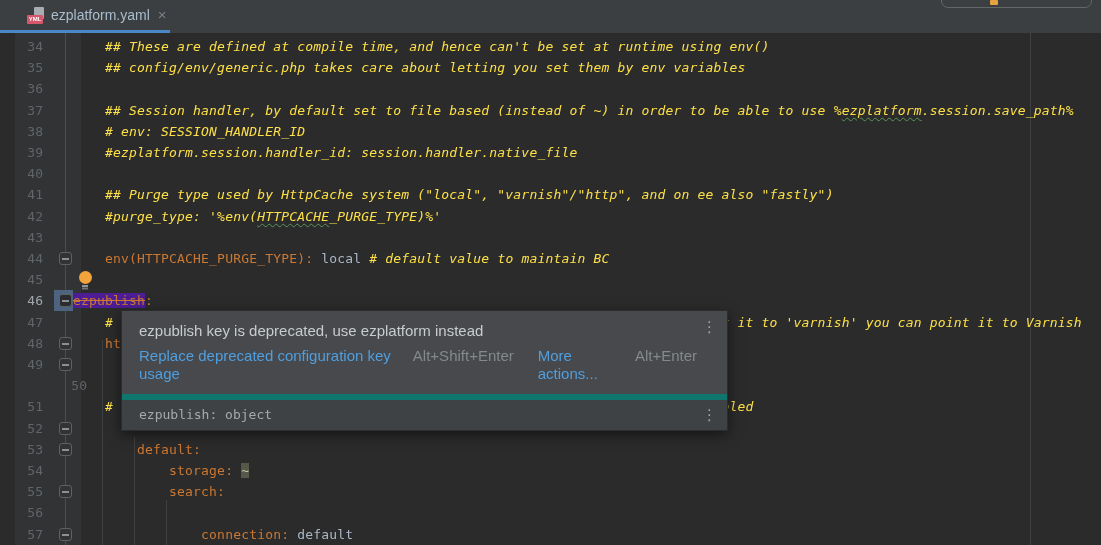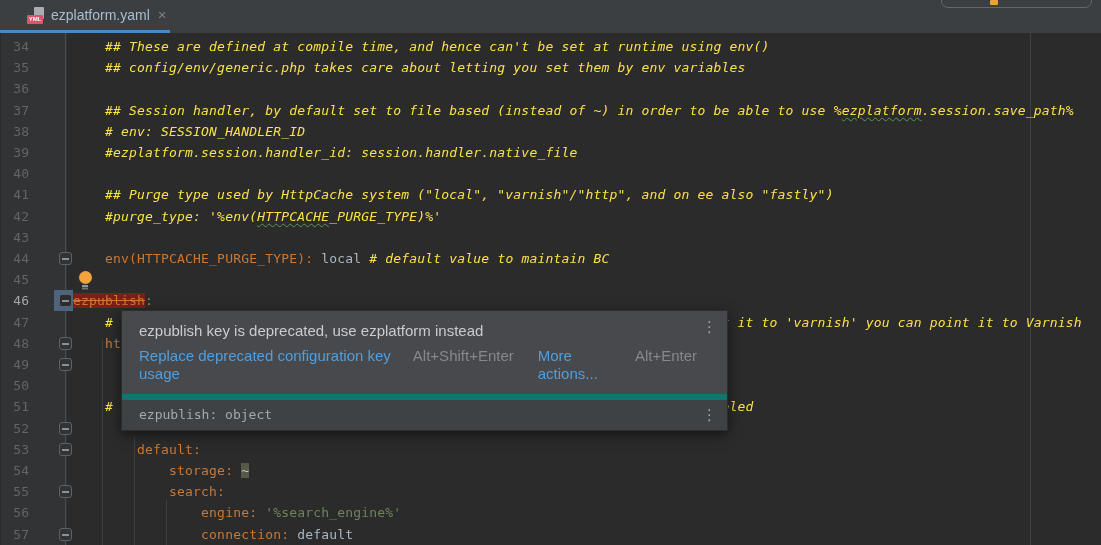--- a/index.html
+++ b/index.html
@@ -24,21 +24,21 @@
   #tab-label { color:#a9bdce; font-size:14px; }
   #tab-close { color:#7b8288; font-size:15px; margin-left:8px; line-height:14px; cursor:pointer; }
   #top-widget {
     position:absolute; top:-14px; right:9px; width:151px; height:22px;
     border:1px solid #646768; border-radius:7px; background:#3c3f41;
   }
   #top-widget .glyph { position:absolute; left:48px; bottom:2px; width:8px; height:5px; background:#e8a33d; border-radius:1px; }
 
   
   #editor { position:absolute; left:0; top:33px; width:1101px; height:512px; background:#2b2b2b; overflow:hidden; }
-  #gutter { position:absolute; left:1px; top:0; width:66px; height:512px; background:#313335; }
+  #gutter { position:absolute; left:15px; top:0; width:66px; height:512px; background:#313335; }
   #gutter-border { position:absolute; left:65px; top:0; width:1px; height:512px; background:#4b4e50; }
   .lnum {
     position:absolute; left:0; width:28px; text-align:right;
     font:13px "DejaVu Sans Mono", monospace; color:#616569; line-height:21.2px;
   }
   .lnum.current { color:#a2a7ab; }
   .fold {
     position:absolute; left:59px; width:13px; height:13px;
     border:1px solid #5e6164; border-radius:3px; background:#313335; z-index:3;
   }
@@ -54,21 +54,21 @@
 
   #code-area { position:absolute; left:0; top:0; width:1101px; height:512px; z-index:1; }
   .line {
     position:absolute; left:73px; height:21.2px; line-height:21.2px; white-space:pre;
     font-family:"DejaVu Sans Mono", monospace; font-size:13px; letter-spacing:0.18px; color:#a9b7c6;
   }
   .seg.com { color:#fde047; font-style:italic; }
   .seg.key { color:#cc7832; }
   .seg.val { color:#a9b7c6; }
   .seg.str { color:#6a8759; }
-  .seg.dep { color:#cc7832; text-decoration:line-through; background:#7f1d1d;text-align:right; }
+  .seg.dep { color:#cc7832; text-decoration:line-through; background:#4c1d95;text-align:right; }
   .seg.typo { text-decoration:underline wavy #5d945d 1px; text-underline-offset:2px; }
   .seg.tilde { color:#c4c4a2; background:#56584a; }
 
   
   #popup {
     position:absolute; left:121px; top:310px; width:607px; z-index:20;
     border:1px solid #2b2d2e; box-shadow:0 4px 12px rgba(0,0,0,0.5);
   }
   #popup-top { position:relative; background:#47494c; padding:10px 30px 11px 17px; }
   #popup-title { color:#c9ccce; font-size:15px; line-height:19px; }
@@ -119,21 +119,21 @@
         <div class="lnum" style="top: 130.2px;">40</div>
         <div class="lnum" style="top: 151.4px;">41</div>
         <div class="lnum" style="top: 172.6px;">42</div>
         <div class="lnum" style="top: 193.8px;">43</div>
         <div class="lnum" style="top: 215px;">44</div>
         <div class="lnum" style="top: 236.2px;">45</div>
         <div class="lnum current" style="top: 257.4px;">46</div>
         <div class="lnum" style="top: 278.6px;">47</div>
         <div class="lnum" style="top: 299.8px;">48</div>
         <div class="lnum" style="top: 321px;">49</div>
-        <div class="lnum" style="top: 342.2px;">50</div>
+        <div class="lnum" style="top: 342.2px; margin-left: 44px;">50</div>
         <div class="lnum" style="top: 363.4px;">51</div>
         <div class="lnum" style="top: 384.6px;">52</div>
         <div class="lnum" style="top: 405.8px;">53</div>
         <div class="lnum" style="top: 427px;">54</div>
         <div class="lnum" style="top: 448.2px;">55</div>
         <div class="lnum" style="top: 469.4px;">56</div>
         <div class="lnum" style="top: 490.6px;">57</div>
       </div>
     <div id="gutter-border"></div>
     <div id="margin-line"></div>
@@ -155,21 +155,20 @@
         <div class="line" style="top: 236.2px;"></div>
         <div class="line" style="top: 257.4px;"><span class="seg dep">ezpublish</span><span class="seg key">:</span></div>
         <div class="line" style="top: 278.6px;"><span class="seg com">    # HttpCache purge server(s), by default the purge type is 'local' when you set it to 'varnish' you can point it to Varnish</span></div>
         <div class="line" style="top: 299.8px;"><span class="seg key">    http_cache:</span></div>
         <div class="line" style="top: 321px;"><span class="seg key">        purge_servers: </span><span class="seg str">['%env(HTTPCACHE_PURGE_SERVER)%']</span></div>
         <div class="line" style="top: 342.2px;"></div>
         <div class="line" style="top: 363.4px;"><span class="seg com">    # Repository setup, with multi repository support only the default one is enabled</span></div>
         <div class="line" style="top: 405.8px;"><span class="seg key">        default:</span></div>
         <div class="line" style="top: 427px;"><span class="seg key">            storage: </span><span class="seg tilde">~</span></div>
         <div class="line" style="top: 448.2px;"><span class="seg key">            search:</span></div>
-        <div class="line" style="top: 469.4px;"><span class="seg key">                engine: </span><span class="seg str">'%search_engine%'</span></div>
         <div class="line" style="top: 490.6px;"><span class="seg key">                connection: </span><span class="seg val">default</span></div>
         <div class="fold" style="top: 219px;"></div>
         <div class="fold-bg" style="top: 257.4px;"></div>
         <div class="fold dark" style="top: 261.4px;"></div>
         <div class="fold" style="top: 303.8px;"></div>
         <div class="fold" style="top: 325px;"></div>
         <div class="fold" style="top: 388.6px;"></div>
         <div class="fold" style="top: 409.8px;"></div>
         <div class="fold" style="top: 452.2px;"></div>
         <div class="fold" style="top: 494.6px;"></div>

